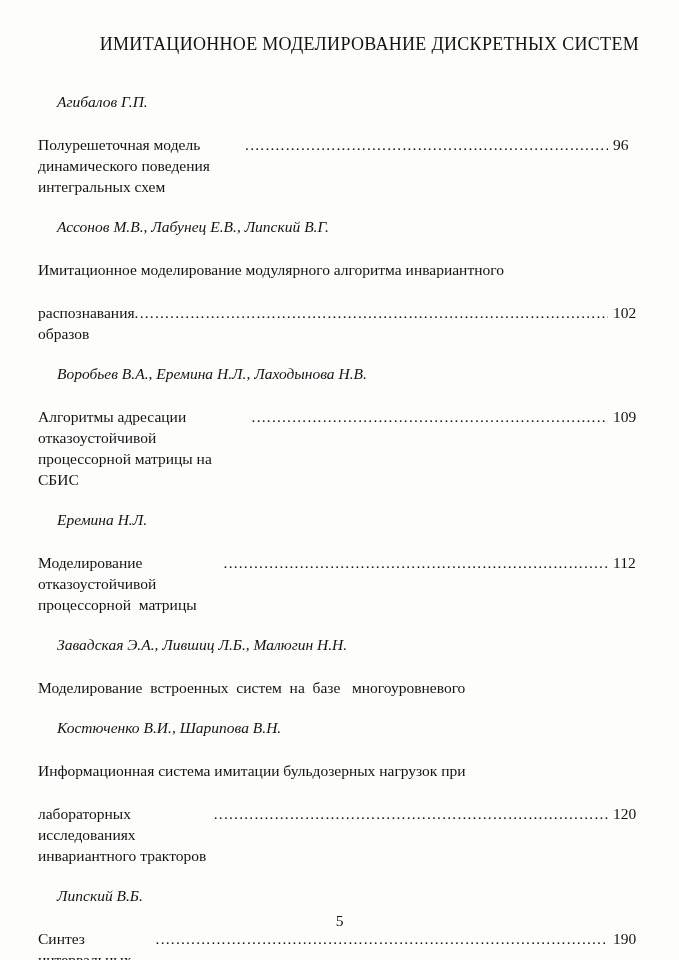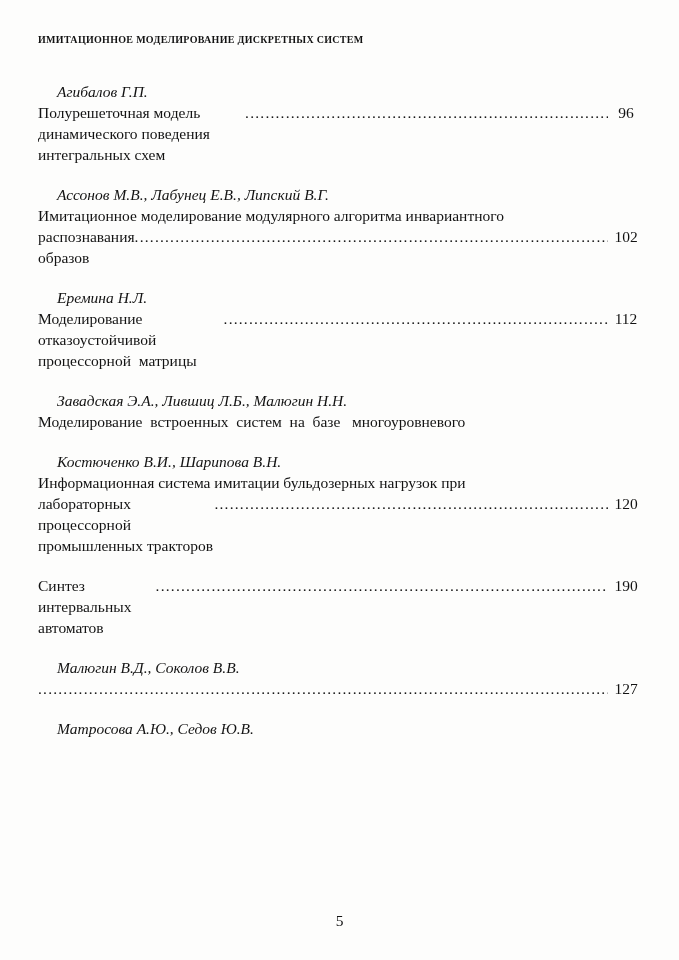--- a/index.html
+++ b/index.html
@@ -14,41 +14,42 @@
     margin: 0 auto;
     box-sizing: border-box;
     background: #fdfdfc;
     color: #131313;
     font-family: "Liberation Serif", "DejaVu Serif", serif;
     padding: 30px 40px 0 38px;
     box-shadow: 0 0 2px rgba(0,0,0,.35);
     overflow: hidden;
   }
   .doc-title {
-    font-size: 10px;
-    font-weight: bold;
-    text-align: left;
+    font-size: 18px;
+    font-weight: normal;
+    text-align: right;
     letter-spacing: 0.3px;
     margin: 4px 0 36px 0;
   }
   .toc-list {
     font-size: 15.5px;
     line-height: 21px;
   }
   .entry {
     margin-bottom: 19px;
     font-family: Liberation Serif, serif;
   }
   .authors {
     font-style: italic;
     padding-left: 19px;
     white-space: pre-wrap;
   }
   .title-line {
     white-space: pre-wrap;
+    margin-top: 22px;
   }
   .title-line.last {
     display: flex;
     align-items: baseline;
   }
   .tl-text {
     white-space: pre-wrap;
     flex: 0 1 auto;
   }
   .leader {
@@ -58,21 +59,21 @@
     white-space: nowrap;
   }
   .leader::after {
     content: "..................................................................................................................................................................";
     letter-spacing: 1.2px;
   }
   .pagenum {
     flex: 0 0 auto;
     margin-left: 5px;
     min-width: 26px;
-    text-align: center;
+    text-align: left;
   }
   .folio {
     position: absolute;
     bottom: 30px;
     left: 0;
     right: 0;
     text-align: center;
     font-size: 15.5px;
   }
 </style>
@@ -90,44 +91,51 @@
   </div>
 
   <div class="entry">
     <div class="authors">Ассонов М.В., Лабунец Е.В., Липский В.Г.</div>
     <div class="title-block">
           <div class="title-line">Имитационное моделирование модулярного алгоритма инвариантного</div>
           <div class="title-line last"><span class="tl-text">распознавания образов</span><span class="leader"></span><span class="pagenum">102</span></div>
         </div>
   </div>
 
+  <div class="entry">
+    <div class="authors">Воробьев В.А., Еремина Н.Л., Лаходынова Н.В.</div>
+    <div class="title-block">
+          <div class="title-line last"><span class="tl-text">Алгоритмы адресации отказоустойчивой процессорной матрицы на СБИС</span><span class="leader"></span><span class="pagenum">109</span></div>
+        </div>
+  </div>
 
   <div class="entry">
     <div class="authors">Еремина Н.Л.</div>
     <div class="title-block">
           <div class="title-line last"><span class="tl-text">Моделирование отказоустойчивой процессорной  матрицы  </span><span class="leader"></span><span class="pagenum">112</span></div>
         </div>
   </div>
 
   <div class="entry">
     <div class="authors">Завадская Э.А., Лившиц Л.Б., Малюгин Н.Н.</div>
     <div class="title-block">
           <div class="title-line">Моделирование  встроенных  систем  на  базе   многоуровневого</div>
         </div>
   </div>
 
   <div class="entry">
     <div class="authors">Костюченко В.И., Шарипова В.Н.</div>
     <div class="title-block">
           <div class="title-line">Информационная система имитации бульдозерных нагрузок при</div>
-          <div class="title-line last"><span class="tl-text">лабораторных процессорной промышленных тракторов</span><span class="leader"></span><span class="pagenum">120</span></div>
+          <div class="title-line last"><span class="tl-text">лабораторных исследованиях инвариантного тракторов</span><span class="leader"></span><span class="pagenum">120</span></div>
         </div>
   </div>
 
   <div class="entry">
+    <div class="authors">Липский В.Б.</div>
     <div class="title-block">
           <div class="title-line last"><span class="tl-text">Синтез интервальных автоматов</span><span class="leader"></span><span class="pagenum">190</span></div>
         </div>
   </div>
 
   <div class="entry">
     <div class="authors">Малюгин В.Д., Соколов В.В.</div>
     <div class="title-block">
           <div class="title-line last"><span class="leader"></span><span class="pagenum">127</span></div>
         </div>

